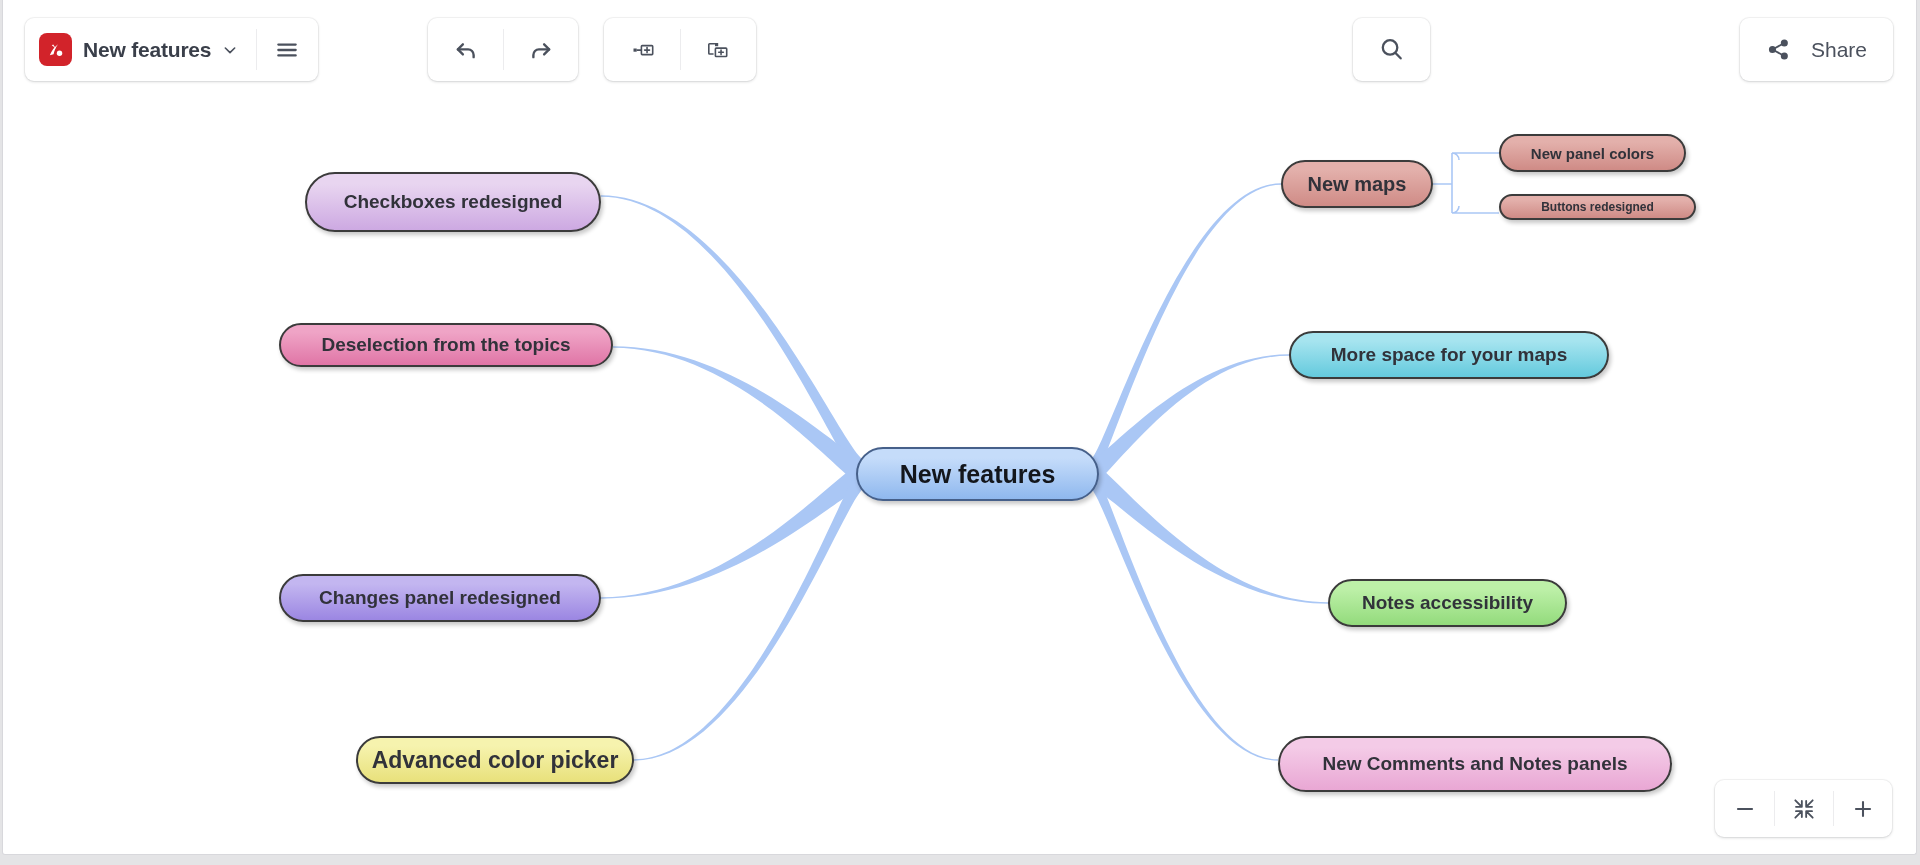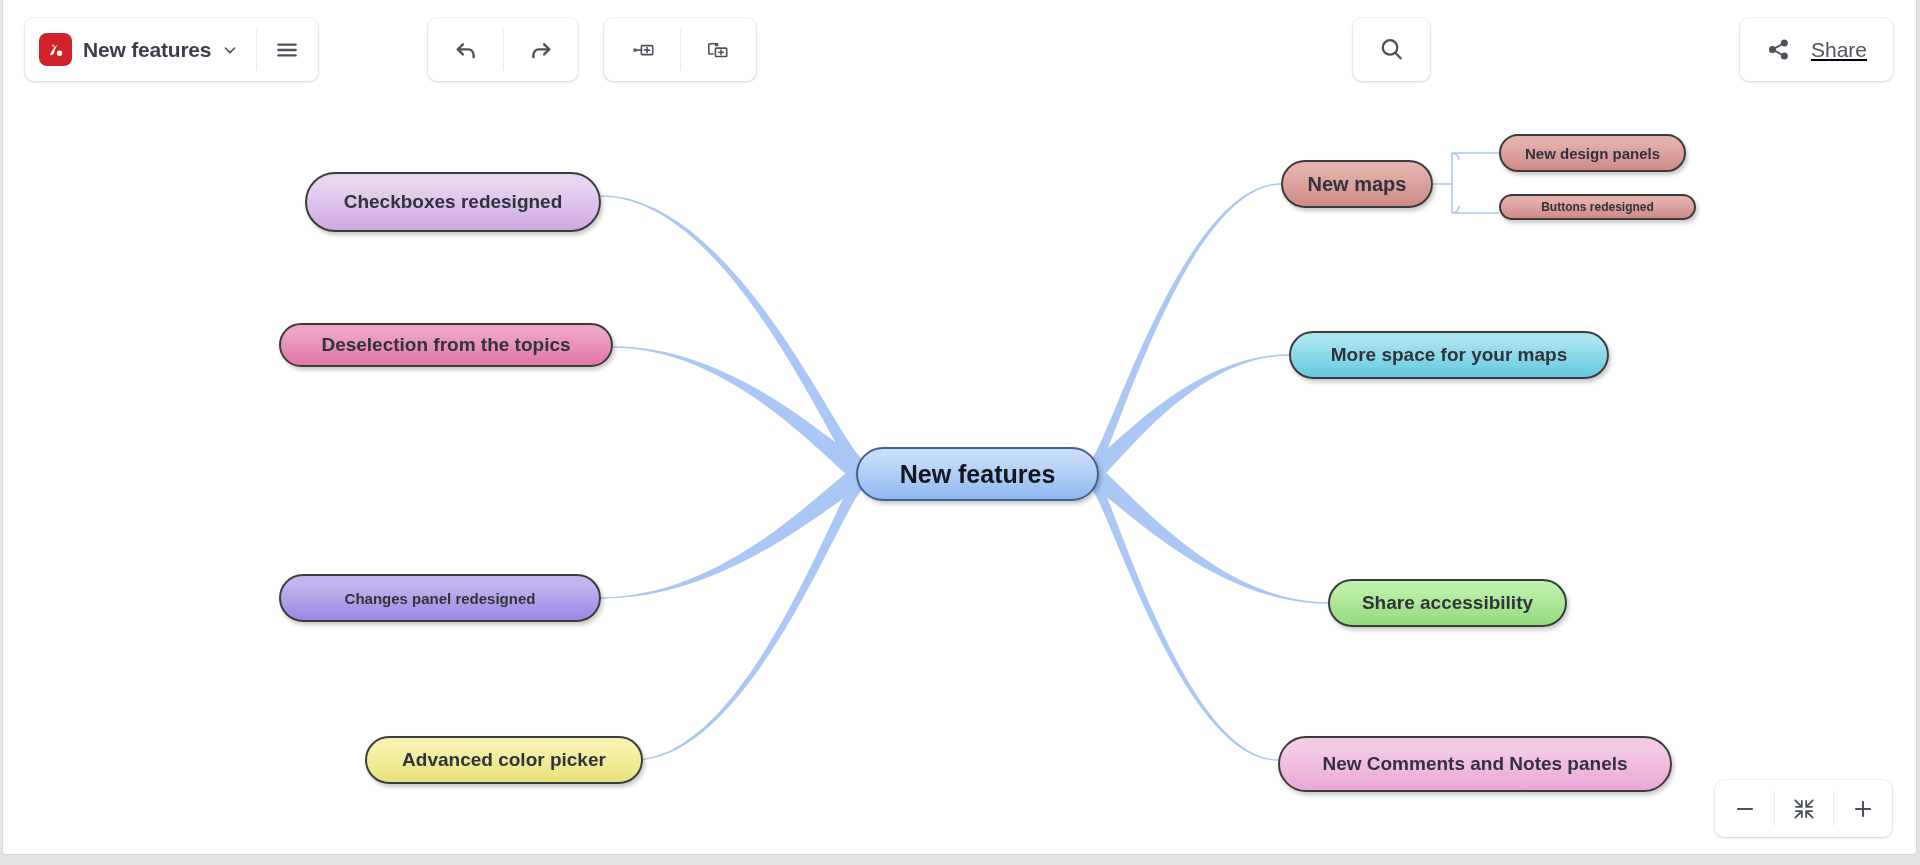--- a/index.html
+++ b/index.html
@@ -65,21 +65,21 @@
   .chev { width: 16px; height: 16px; flex: none; }
   #menu-cell { width: 62px; }
   #bar-history { left: 428px; top: 18px; }
   #bar-history .bar-cell { width: 75px; }
   #bar-insert { left: 604px; top: 18px; }
   #bar-insert .bar-cell { width: 76px; }
 
   #bar-search { right: 490px; top: 18px; width: 77px; }
   #bar-search .bar-cell { width: 77px; }
   #bar-share { right: 27px; top: 18px; }
-  #share-cell { padding: 0 26px; gap: 20px; text-decoration: underline; }
+  #share-cell { padding: 0 26px; gap: 20px; }
   #share-label { font-size: 21px; color: #4b515d; font-weight: 400; white-space: nowrap; }
 
   #bar-zoom { right: 28px; bottom: 28px; height: 57px; top: auto; }
   #bar-zoom .bar-cell { width: 59px; }
 
   .ico { display: block; }
 
   
   .node {
     position: absolute;
@@ -118,40 +118,40 @@
         <path d="M 1086 461 C 1105.12 461, 1200.72 602.3, 1325 602.3 L 1325 603.7 C 1200.72 603.7, 1105.12 487, 1086 487 Z" fill="#aac7f5"></path>
         <path d="M 1086 461 C 1101.12 461, 1176.72 759.3, 1275 759.3 L 1275 760.7 C 1176.72 760.7, 1101.12 487, 1086 487 Z" fill="#aac7f5"></path>
       </svg>
     <div id="node-layer">
         <div class="node" style="left: 302px; top: 172px; width: 296px; height: 60px; background: linear-gradient(rgb(232, 213, 240) 0%, rgb(232, 213, 240) 18%, rgb(205, 169, 226) 100%); font-size: 19px;">
           <span class="label">Checkboxes redesigned</span>
         </div>
         <div class="node" style="left: 276px; top: 323px; width: 334px; height: 44px; background: linear-gradient(rgb(239, 164, 198) 0%, rgb(239, 164, 198) 18%, rgb(224, 117, 166) 100%); font-size: 19px;">
           <span class="label">Deselection from the topics</span>
         </div>
-        <div class="node" style="left: 276px; top: 574px; width: 322px; height: 48px; background: linear-gradient(rgb(195, 182, 240) 0%, rgb(195, 182, 240) 18%, rgb(155, 134, 226) 100%); font-size: 15px;">
+        <div class="node" style="left: 276px; top: 574px; width: 322px; height: 48px; background: linear-gradient(rgb(195, 182, 240) 0%, rgb(195, 182, 240) 18%, rgb(155, 134, 226) 100%); font-size: 19px;">
           <span class="label">Changes panel redesigned</span>
         </div>
-        <div class="node" style="left: 362px; top: 736px; width: 278px; height: 48px; background: linear-gradient(rgb(246, 243, 174) 0%, rgb(246, 243, 174) 18%, rgb(232, 225, 123) 100%); font-size: 19px;">
+        <div class="node" style="left: 353px; top: 736px; width: 278px; height: 48px; background: linear-gradient(rgb(246, 243, 174) 0%, rgb(246, 243, 174) 18%, rgb(232, 225, 123) 100%); font-size: 23px;">
           <span class="label">Advanced color picker</span>
         </div>
         <div class="node" style="left: 1278px; top: 160px; width: 152px; height: 48px; background: linear-gradient(rgb(227, 176, 171) 0%, rgb(227, 176, 171) 18%, rgb(207, 139, 134) 100%); font-size: 20px;">
           <span class="label">New maps</span>
         </div>
         <div class="node" style="left: 1496px; top: 134px; width: 187px; height: 38px; background: linear-gradient(rgb(227, 176, 171) 0%, rgb(227, 176, 171) 18%, rgb(207, 139, 134) 100%); font-size: 15px;">
-          <span class="label">New design panels</span>
+          <span class="label">New panel colors</span>
         </div>
         <div class="node" style="left: 1496px; top: 194px; width: 197px; height: 26px; background: linear-gradient(rgb(227, 176, 171) 0%, rgb(227, 176, 171) 18%, rgb(207, 139, 134) 100%); font-size: 12px;">
           <span class="label">Buttons redesigned</span>
         </div>
         <div class="node" style="left: 1286px; top: 331px; width: 320px; height: 48px; background: linear-gradient(rgb(166, 228, 239) 0%, rgb(166, 228, 239) 18%, rgb(100, 202, 221) 100%); font-size: 19px;">
           <span class="label">More space for your maps</span>
         </div>
         <div class="node" style="left: 1325px; top: 579px; width: 239px; height: 48px; background: linear-gradient(rgb(189, 240, 168) 0%, rgb(189, 240, 168) 18%, rgb(147, 219, 124) 100%); font-size: 19px;">
-          <span class="label">Share accessibility</span>
+          <span class="label">Notes accessibility</span>
         </div>
         <div class="node" style="left: 1275px; top: 736px; width: 394px; height: 56px; background: linear-gradient(rgb(244, 203, 231) 0%, rgb(244, 203, 231) 18%, rgb(233, 167, 212) 100%); font-size: 19px;">
           <span class="label">New Comments and Notes panels</span>
         </div>
         <div class="node root" style="left: 853px; top: 447px; width: 243px; height: 54px; background: linear-gradient(rgb(197, 220, 250) 0%, rgb(197, 220, 250) 18%, rgb(143, 184, 238) 100%); font-size: 25px;">
           <span class="label">New features</span>
         </div>
       </div>
   </div>
 

